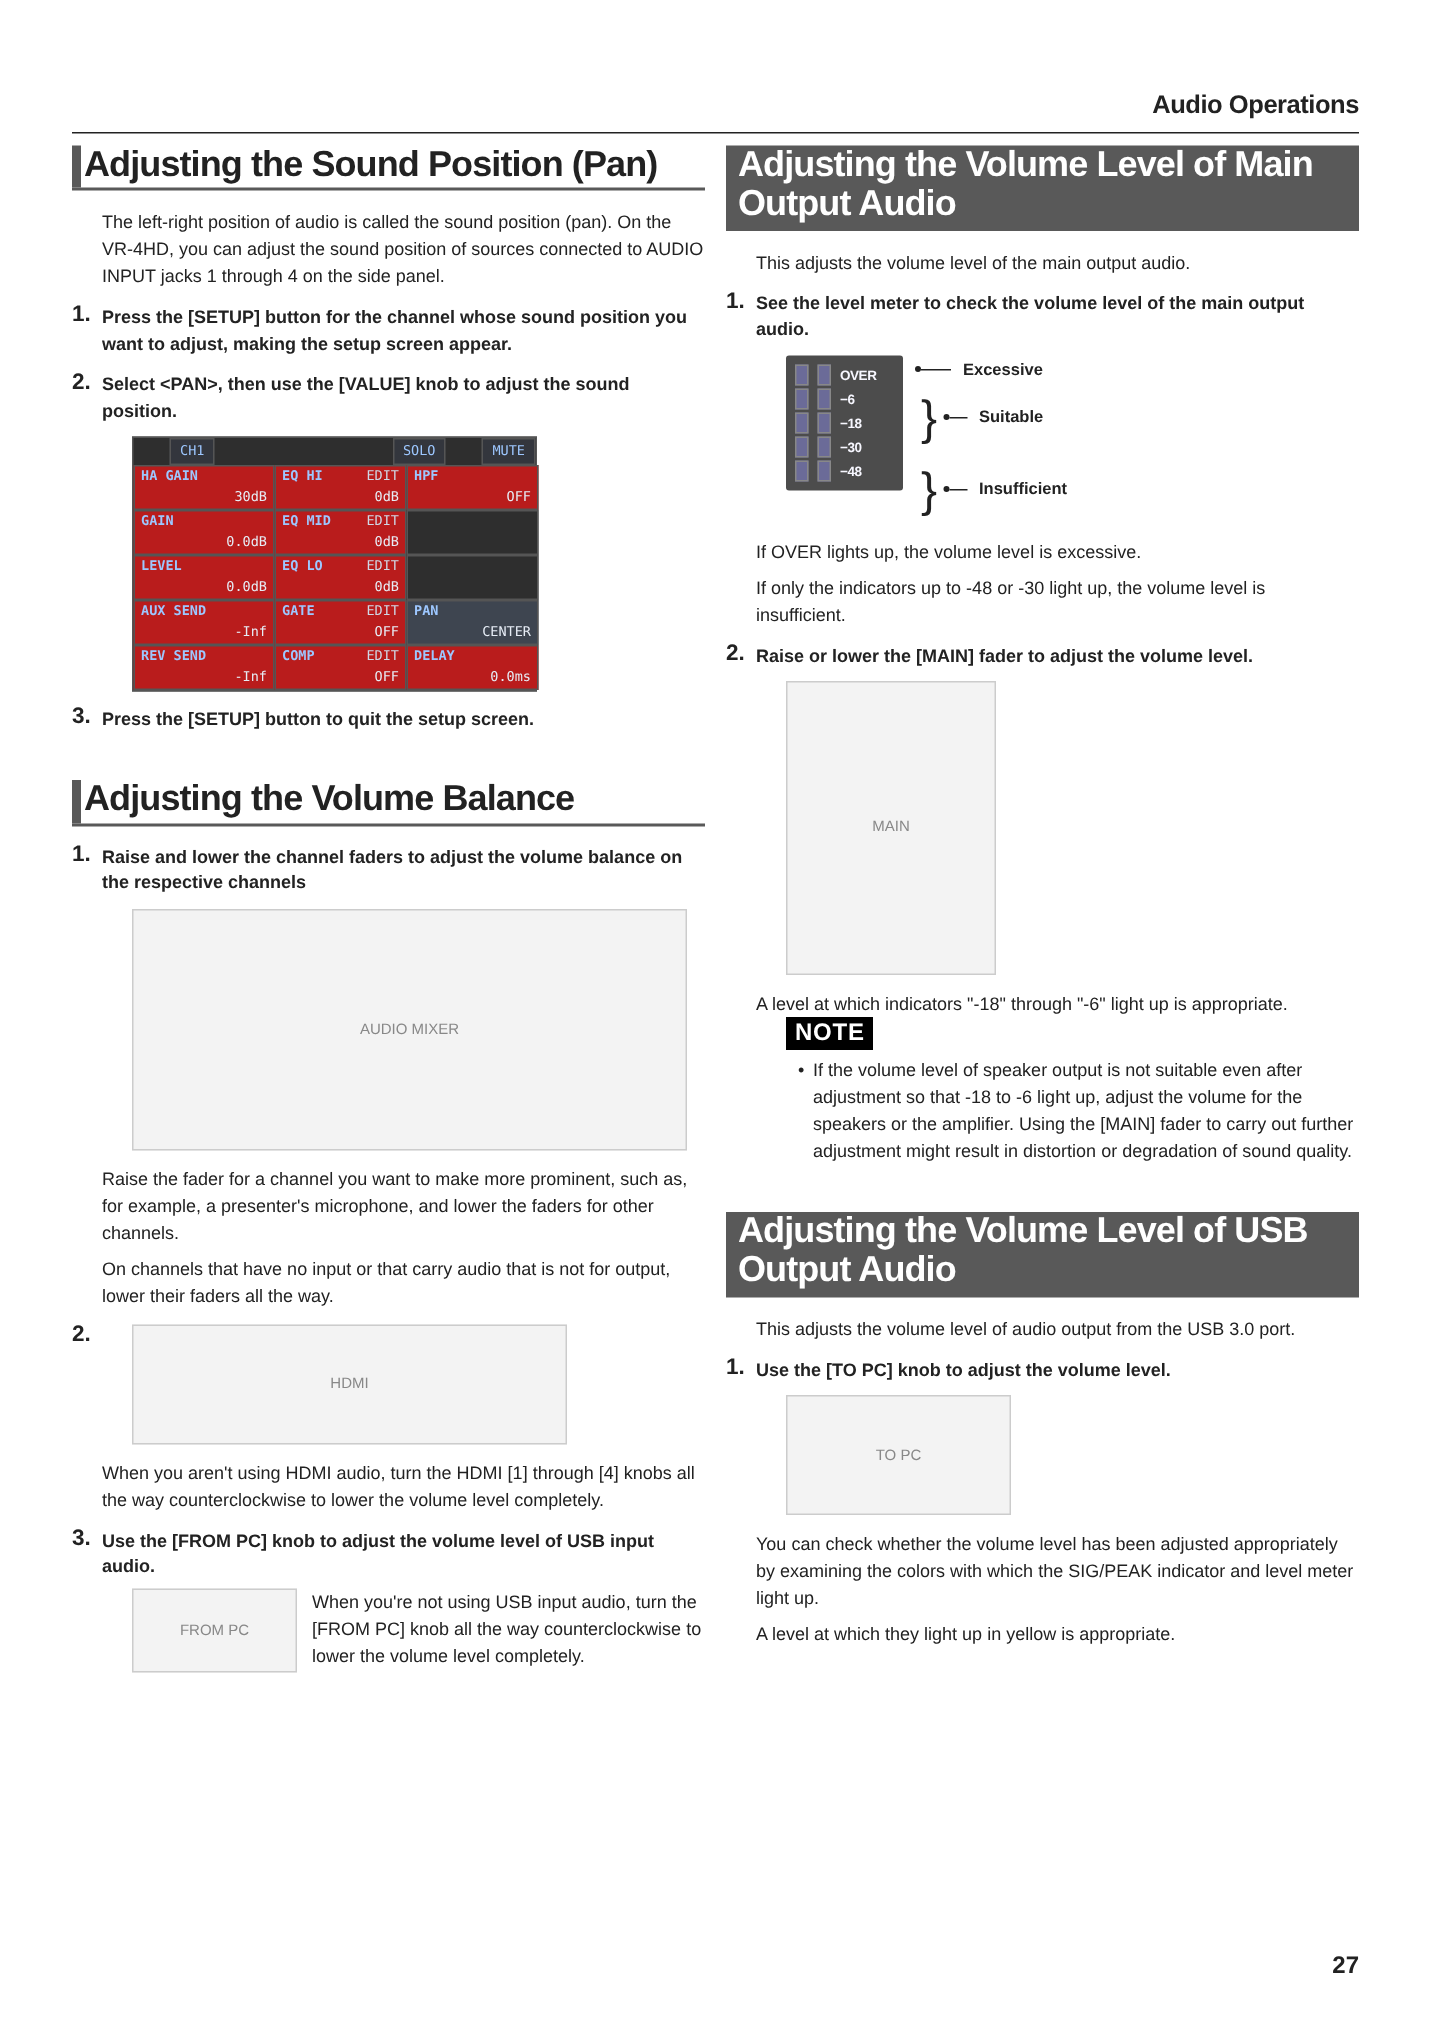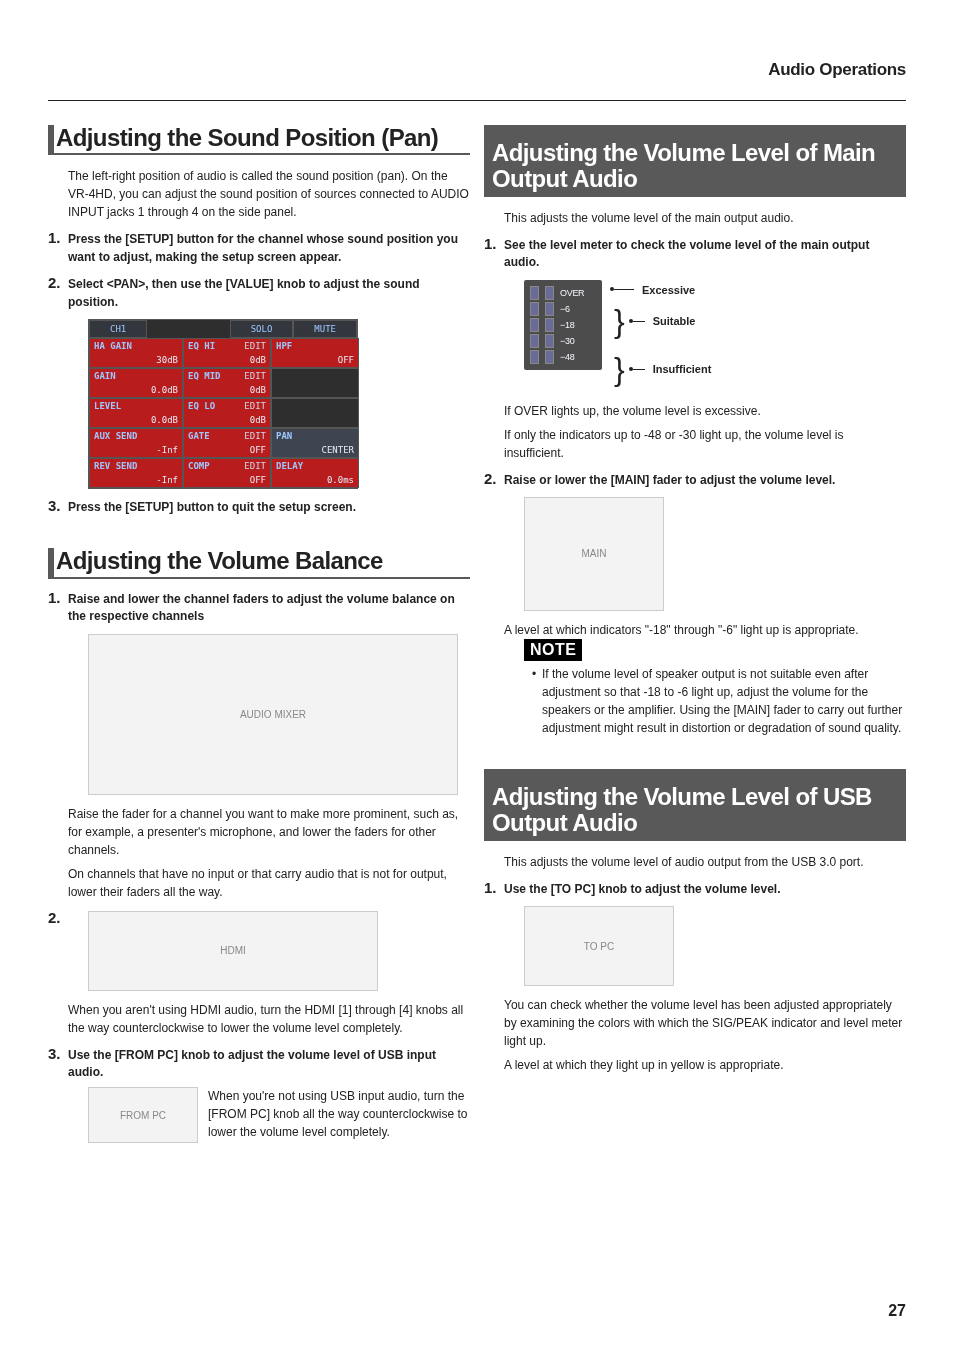--- a/index.html
+++ b/index.html
@@ -10,22 +10,22 @@
     background: #fff;
     color: #222;
     position: relative;
     padding: 60px 48px 40px 48px;
   }
   .page-header {
     text-align: right;
     font-weight: 700;
     font-size: 17px;
     border-bottom: 1px solid #222;
-    padding-bottom: 20px;
-    margin-bottom: 24px;
+    padding-bottom: 8px;
+    margin-bottom: 8px;
     letter-spacing: -0.3px;
   }
   .columns {
     display: flex;
     gap: 14px;
   }
   .col { flex: 1; min-width: 0; }
   .section-title {
     background: linear-gradient(to right, #595959 0, #595959 6px, #fff 6px);
     border-bottom: 2px solid #595959;
@@ -33,21 +33,21 @@
     font-size: 24px;
     font-weight: 700;
     letter-spacing: -0.6px;
     line-height: 1.1;
     margin-bottom: 12px;
     color: #222;
   }
   .section-title-inverse {
     background: #595959;
     color: #fff;
-    padding: 15px 8px 4px 8px;
+    padding: 0 8px 4px 8px;
     font-size: 24px;
     font-weight: 700;
     letter-spacing: -0.6px;
     line-height: 1.1;
     margin-bottom: 12px;
   }
   .body-text {
     font-size: 12px;
     line-height: 1.5;
     margin: 0 0 10px 20px;
@@ -128,39 +128,39 @@
   .side-by-side .text { font-size: 12px; line-height: 1.5; }
 
   
   .level-meter { display: flex; align-items: flex-start; gap: 12px; margin: 8px 0 10px 20px; }
   .meter-box {
     background: #4c4c4c; padding: 6px 6px; display: flex; flex-direction: column; gap: 2px; width: 78px;
     border-radius: 2px;
   }
   .meter-row { display: flex; align-items: center; gap: 6px; }
   .meter-cell { width: 9px; height: 14px; background: #6b6b98; border: 1px solid #888; }
-  .meter-label { color: #f7f7ff; font-size: 9px; font-weight: 400; letter-spacing: -0.3px; }
+  .meter-label { color: #f7f7ff; font-size: 9px; font-weight: 700; letter-spacing: -0.3px; }
   .meter-legend { font-size: 11px; position: relative; height: 110px; margin-top: 2px; }
   .legend-item { position: absolute; display: flex; align-items: center; gap: 8px; }
   .legend-item .line { width: 20px; height: 1px; background: #222; position: relative; }
   .legend-item .line::before { content:""; position:absolute; left:-4px; top:-2px; width:4px; height:4px; border-radius:50%; background:#222; }
   .legend-item .brace { font-size: 32px; line-height: 0.6; }
   .legend-label { font-weight: 700; font-size: 11px; }
 
   
   .setup-screen {
     margin: 8px 0 10px 20px;
     width: 270px;
     background: #2e2e2e;
     border: 1px solid #555;
     font-family: monospace;
     font-size: 9px;
   }
   .setup-screen .hdr { display: flex; }
-  .setup-screen .hdr div { padding: 3px 20px; color:#9dc7ff; background:#33363d; border:1px solid #555; }
+  .setup-screen .hdr div { padding: 3px 6px; color:#9dc7ff; background:#33363d; border:1px solid #555;margin-left:24px; }
   .setup-screen .hdr .spacer { flex:1; background:#2e2e2e; border:none; }
   .setup-grid { display: grid; grid-template-columns: 94px 88px 88px; }
   .setup-cell {
     border: 1px solid #555; padding: 2px 4px; min-height: 30px;
     display: flex; flex-direction: column; justify-content: space-between;
     color: #cfd8e6;
     background: #b91c1c;
   }
   .setup-cell.hi { background:#3e4550; }
   .setup-cell .lbl { color:#9dc7ff; font-weight:bold; }
@@ -363,21 +363,21 @@
               </div>
           </div>
         </div>
 
         <p class="step-plain">If OVER lights up, the volume level is excessive.</p>
         <div class="spacer-sm"></div>
         <p class="step-plain">If only the indicators up to -48 or -30 light up, the volume level is insufficient.</p>
       </li>
       <li>
         <div class="step-bold">Raise or lower the [MAIN] fader to adjust the volume level.</div>
-        <div class="img-block" style="height:114px;width:140px">
+        <div class="img-block" style="height:196px;width:140px">
           <span>MAIN</span>
         </div>
         <p class="step-plain">A level at which indicators "-18" through "-6" light up is appropriate.</p>
         <div class="note-badge">NOTE</div>
         <ul class="bullet-list">
           <li>If the volume level of speaker output is not suitable even after adjustment so that -18 to -6 light up, adjust the volume for the speakers or the amplifier. Using the [MAIN] fader to carry out further adjustment might result in distortion or degradation of sound quality.</li>
         </ul>
       </li>
     </ol>
 

